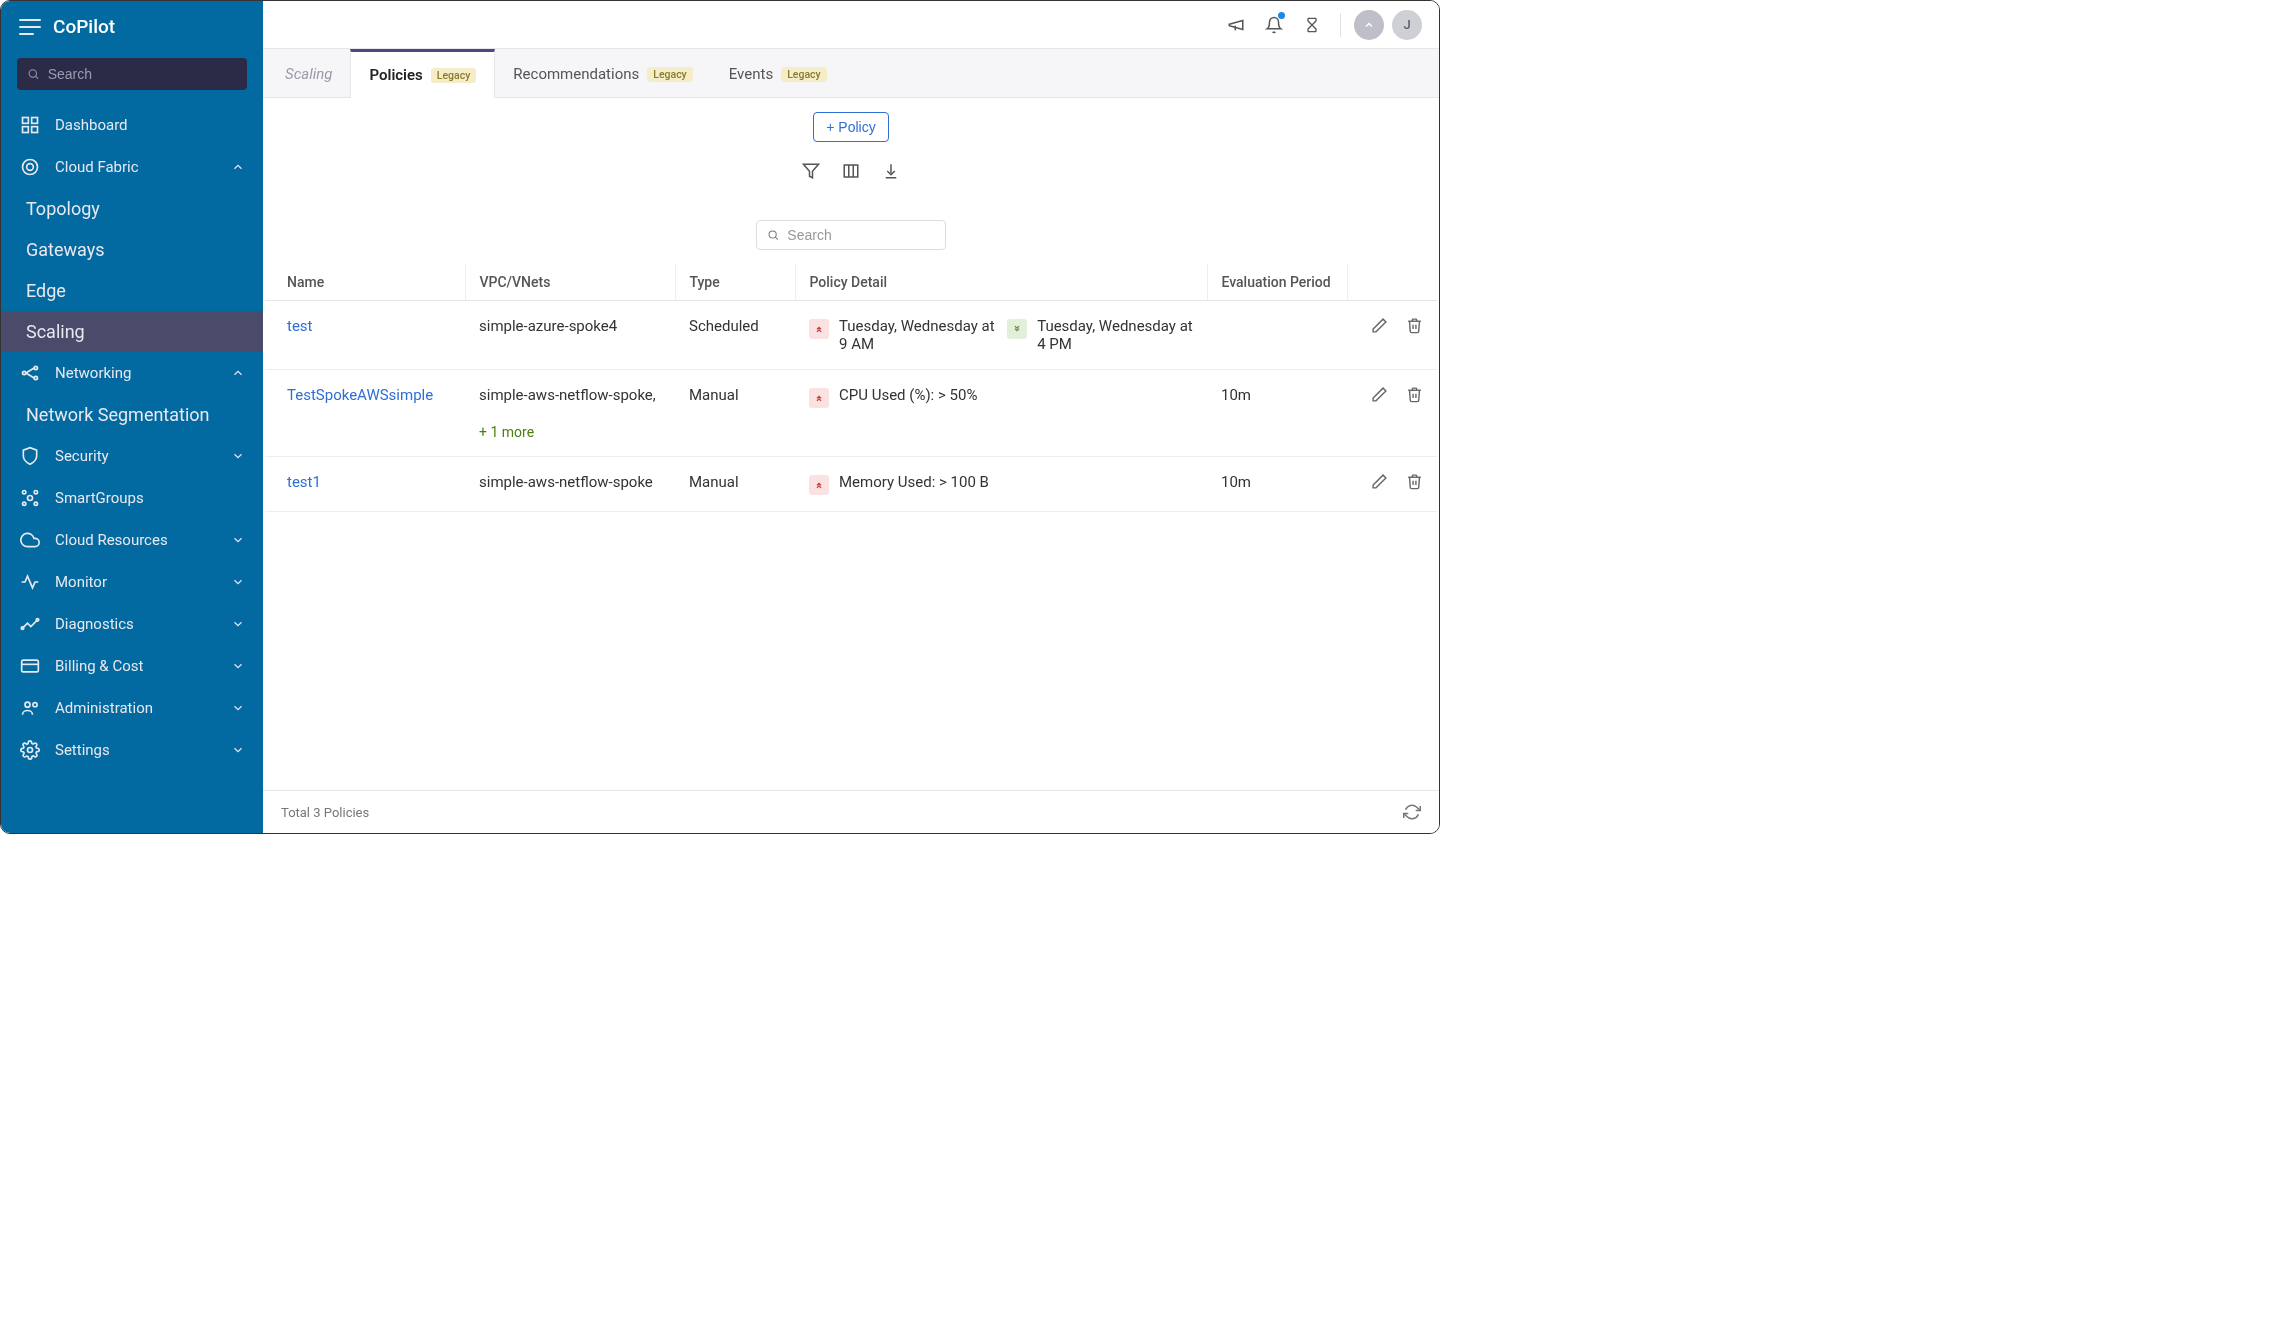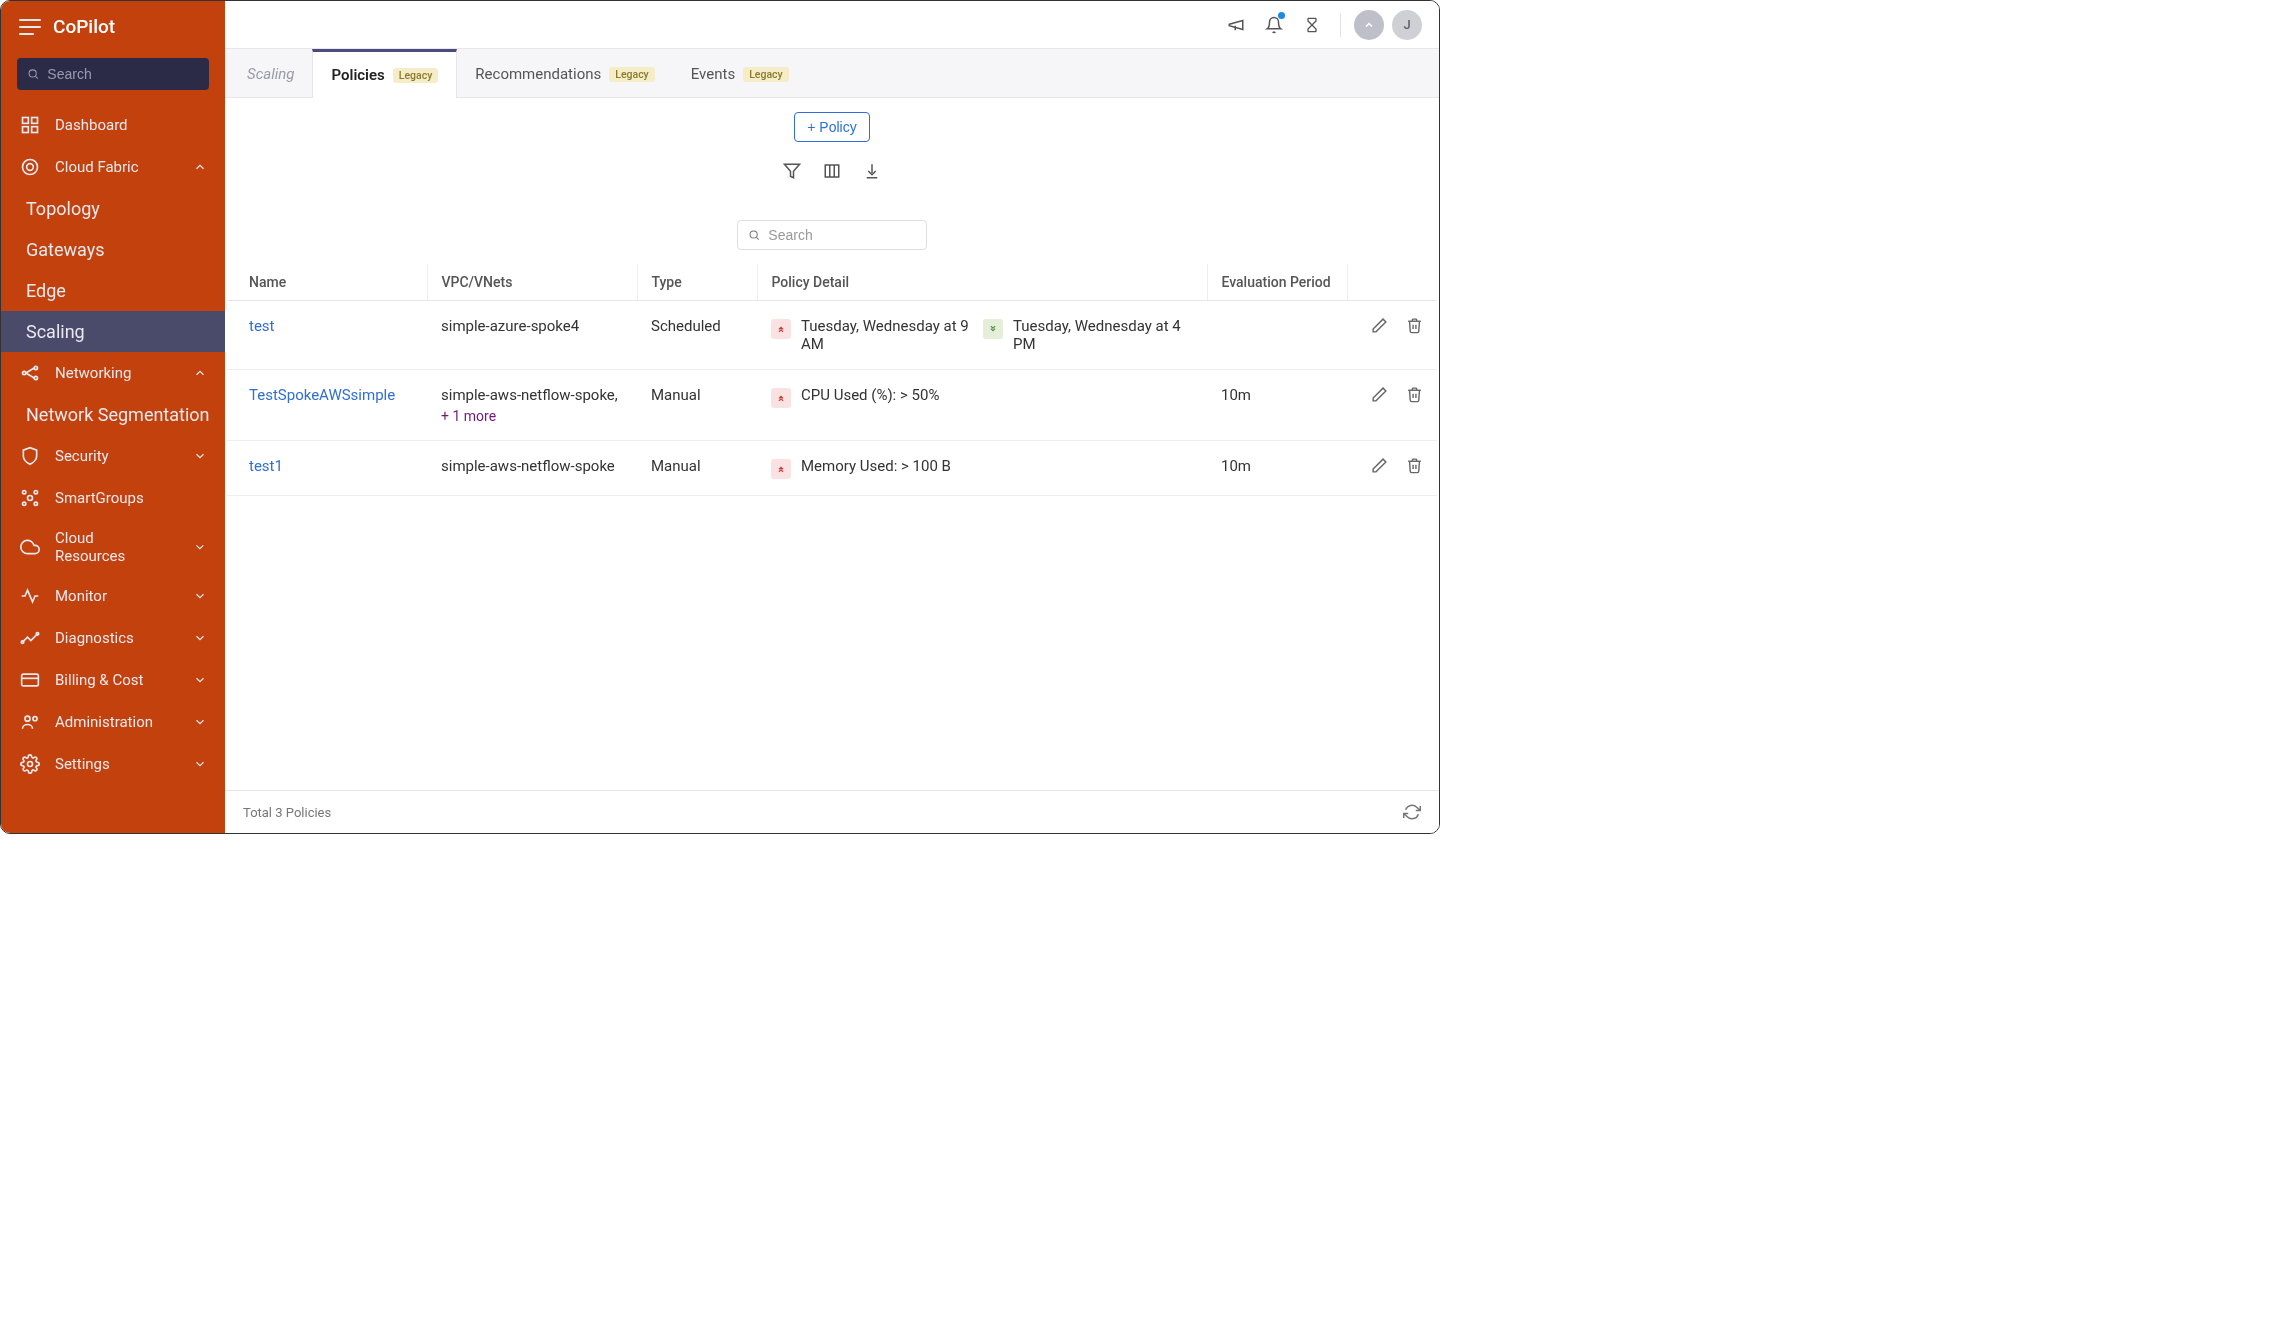--- a/index.html
+++ b/index.html
@@ -11,22 +11,22 @@
     display: flex;
     height: 834px;
     width: 1440px;
     overflow: hidden;
     border: 1px solid #333;
     border-radius: 10px;
   }
 
   
   .sidebar {
-    width: 224px;
-    background: #c2410c;
+    width: 262px;
+    background: #0369a1;
     color: #e8e8ef;
     display: flex;
     flex-direction: column;
     flex-shrink: 0;
   }
   .sidebar-top {
     display: flex;
     align-items: center;
     gap: 12px;
     padding: 14px 18px 10px 18px;
@@ -155,21 +155,21 @@
     border-left:1px solid #eee;
     background:#fff;
   }
   thead th:first-child { border-left:none; padding-left:22px; }
   tbody td {
     padding:16px 14px; border-bottom:1px solid #eee;
     vertical-align:top; font-size:15px; color:#333;
   }
   tbody td:first-child { padding-left:22px; }
   .link { color:#2f6fd6; cursor:pointer; }
-  .vpc-extra { color:#701a75; font-size:14px; margin-top:4px; display:block; cursor:pointer; }
+  .vpc-extra { color:#4d7c0f; font-size:14px; margin-top:20px; display:block; cursor:pointer; }
   .pd-cell { display:flex; gap:12px; align-items:flex-start; }
   .pd-item { display:flex; gap:10px; align-items:flex-start; max-width:200px; }
   .dir-badge {
     width:20px; height:20px; border-radius:3px; font-size:11px;
     display:flex; align-items:center; justify-content:center;
     flex-shrink:0; margin-top:2px;
   }
   .dir-up { background:#fbe2e2; color:#c43d3d; }
   .dir-down { background:#e3efd9; color:#5d8a3e; }
   .row-actions { display:flex; gap:18px; justify-content:flex-end; color:#666; }

